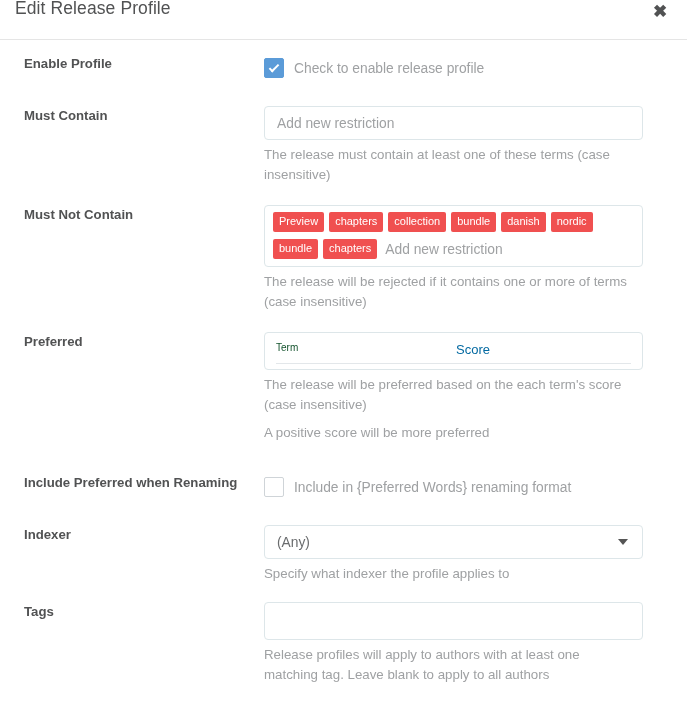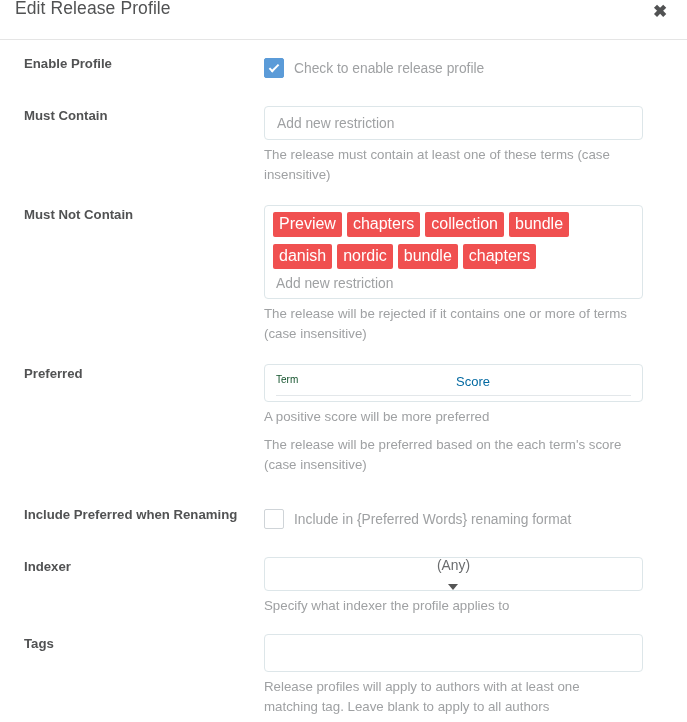--- a/index.html
+++ b/index.html
@@ -103,21 +103,21 @@
     padding: 6px 8px 7px 8px;
     display: flex;
     flex-wrap: wrap;
     align-items: center;
     row-gap: 7px;
   }
   .tag {
     display: inline-block;
     background: #f05050;
     color: #fff;
-    font-size: 16px;
+    font-size: 11px;
     line-height: 1;
     padding: 4px 6px 5px 6px;
     border-radius: 2px;
     margin-right: 5px;
     white-space: nowrap;
   }
   .tag-input .tag-placeholder {
     color: #9fa1a3;
     font-size: 13.8px;
     padding-left: 3px;
@@ -156,21 +156,20 @@
     width: 379px;
     height: 34px;
     border: 1px solid #dde6e9;
     border-radius: 4px;
     background: #fff;
     display: flex;
     align-items: center;
     padding: 0 12px;
     position: relative;
     cursor: pointer;
-    flex-direction: column;
   }
   .select-value {
     font-size: 13.8px;
     color: #6a6c6e;
     flex: 1 1 auto;
   }
   .caret {
     width: 0;
     height: 0;
     border-left: 5px solid transparent;
@@ -301,22 +300,22 @@
 
   <div class="form-group">
     <div class="form-label">Preferred</div>
     <div class="form-control-col">
       <div class="kv-input">
         <div class="kv-inner">
           <span class="kv-term">Term</span>
           <span class="kv-score">Score</span>
         </div>
       </div>
+      <div class="help-text">The release will be preferred based on the each term's score (case insensitive)</div>
       <div class="help-text">A positive score will be more preferred</div>
-      <div class="help-text">The release will be preferred based on the each term's score (case insensitive)</div>
     </div>
   </div>
 
   <div class="spacer-30"></div>
 
   <div class="form-group">
     <div class="form-label">Include Preferred when Renaming</div>
     <div class="form-control-col">
       <div class="checkbox-row">
         <span class="checkbox unchecked"></span>

